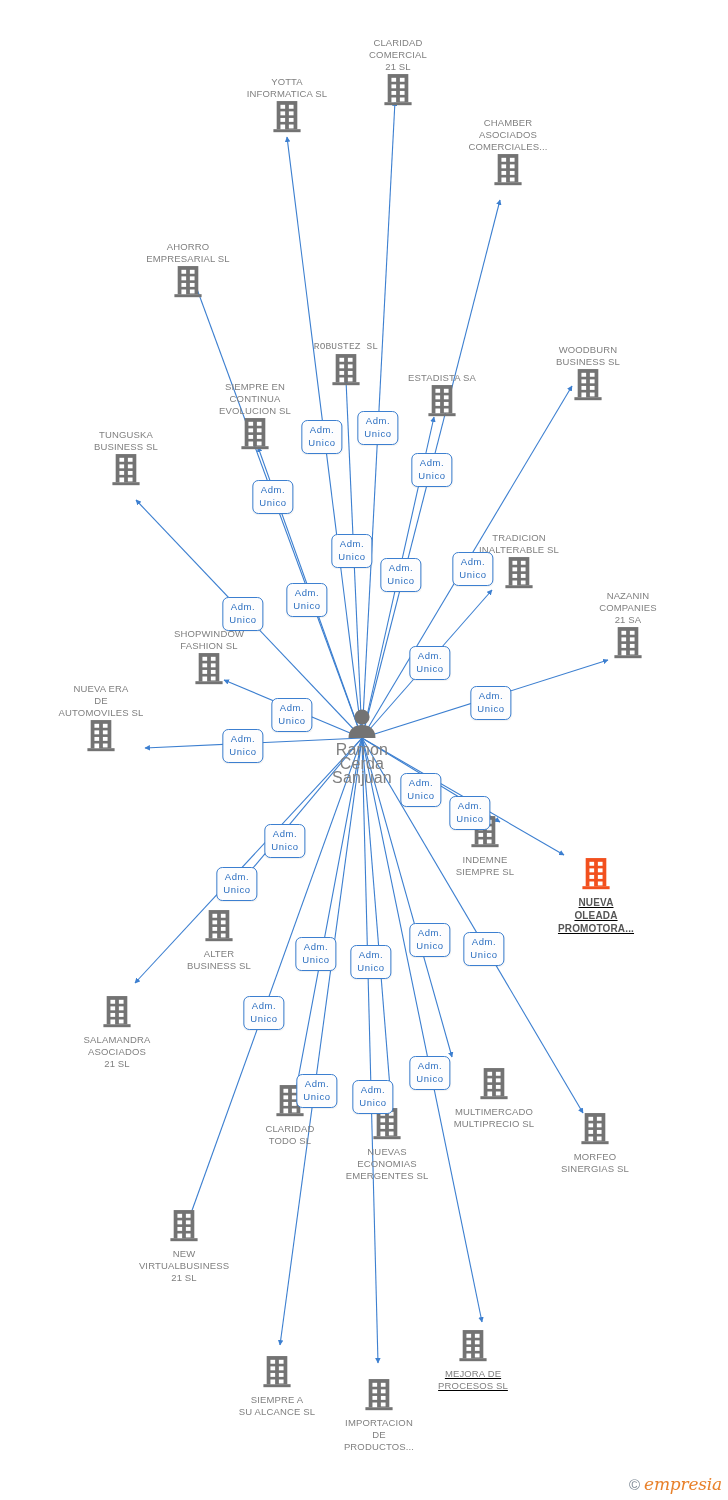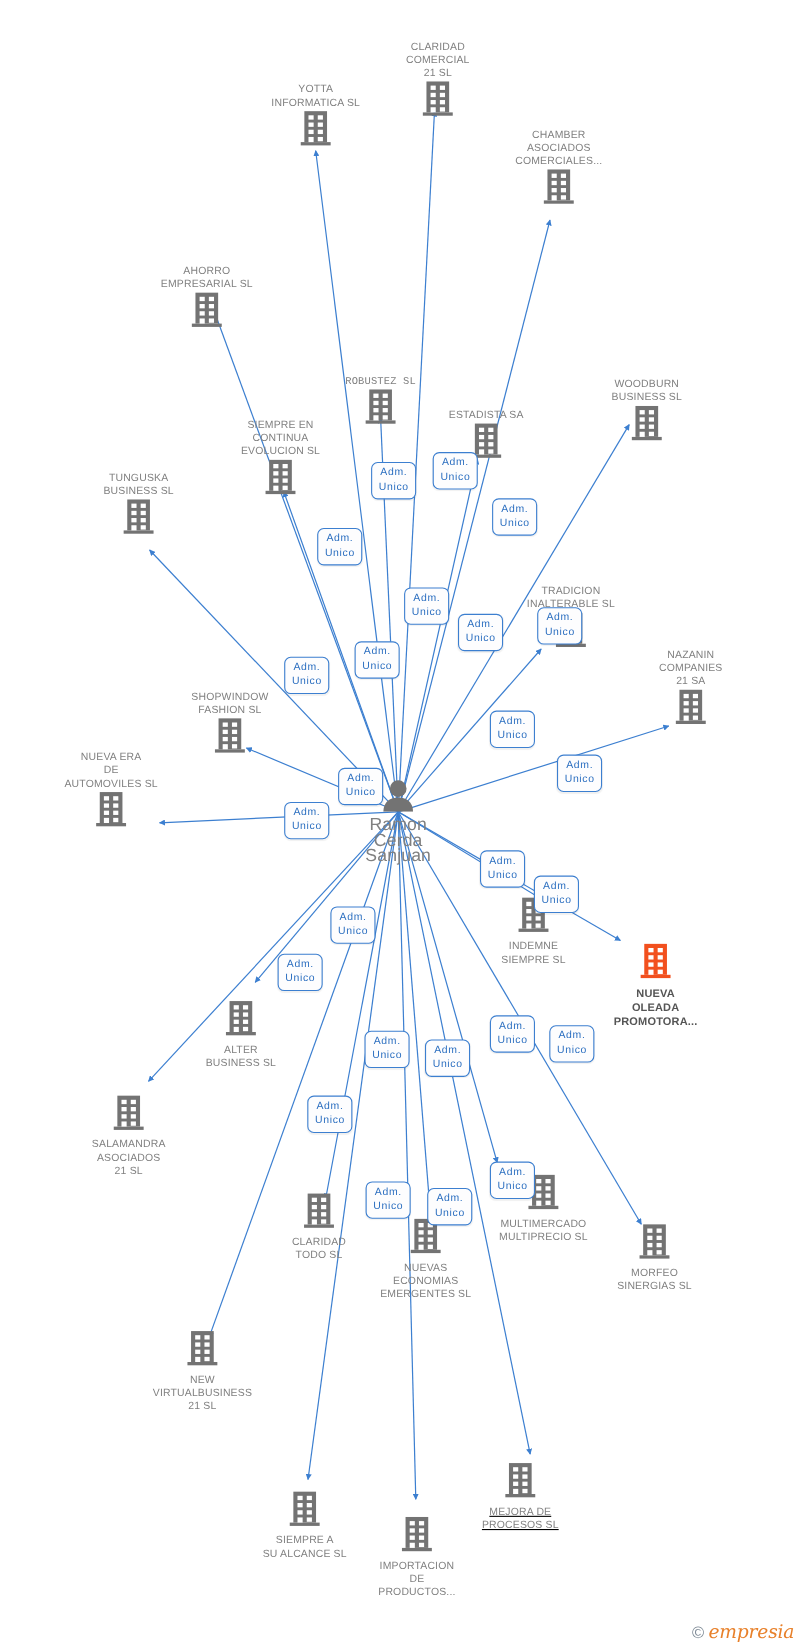--- a/index.html
+++ b/index.html
@@ -61,21 +61,20 @@
     border: 1.3px solid #3c7fd0;
     border-radius: 6px;
     color: #2c6fc0;
     font-size: 9.5px;
     line-height: 12.5px;
     text-align: center;
     padding: 3px 6px 4px 6px;
     white-space: pre-line;
     letter-spacing: 0.6px;
     box-shadow: 0 1px 1px rgba(0,0,0,0.06);
-    margin-left: 36px;
   }
   .watermark {
     position: absolute;
     right: 6px;
     bottom: 6px;
     display: flex;
     align-items: center;
     gap: 4px;
   }
   .watermark .c {
@@ -351,21 +350,21 @@
             <rect x="9" y="12" width="5" height="4.2" fill="#fff"></rect>
             <rect x="18" y="12" width="5" height="4.2" fill="#fff"></rect>
             <rect x="9" y="19" width="5" height="4.2" fill="#fff"></rect>
             <rect x="18" y="19" width="5" height="4.2" fill="#fff"></rect>
             <rect x="9" y="26" width="5" height="5" fill="#fff"></rect>
             <rect x="18" y="26" width="5" height="4.2" fill="#fff"></rect>
           </svg></span>
         <span class="label">INDEMNE
 SIEMPRE SL</span>
       </div>
-      <div class="node highlight" style="left: 596px; top: 857px;">
+      <div class="node highlight" style="left: 596px; top: 857px; text-decoration: underline;">
         <span class="icon"><svg width="30" height="34" viewBox="0 0 32 36" xmlns="http://www.w3.org/2000/svg">
             <rect x="5" y="1" width="22" height="30" fill="#f2501e"></rect>
             <rect x="1.5" y="31" width="29" height="3.2" fill="#f2501e"></rect>
             <rect x="9" y="5" width="5" height="4.2" fill="#fff"></rect>
             <rect x="18" y="5" width="5" height="4.2" fill="#fff"></rect>
             <rect x="9" y="12" width="5" height="4.2" fill="#fff"></rect>
             <rect x="18" y="12" width="5" height="4.2" fill="#fff"></rect>
             <rect x="9" y="19" width="5" height="4.2" fill="#fff"></rect>
             <rect x="18" y="19" width="5" height="4.2" fill="#fff"></rect>
             <rect x="9" y="26" width="5" height="5" fill="#fff"></rect>

